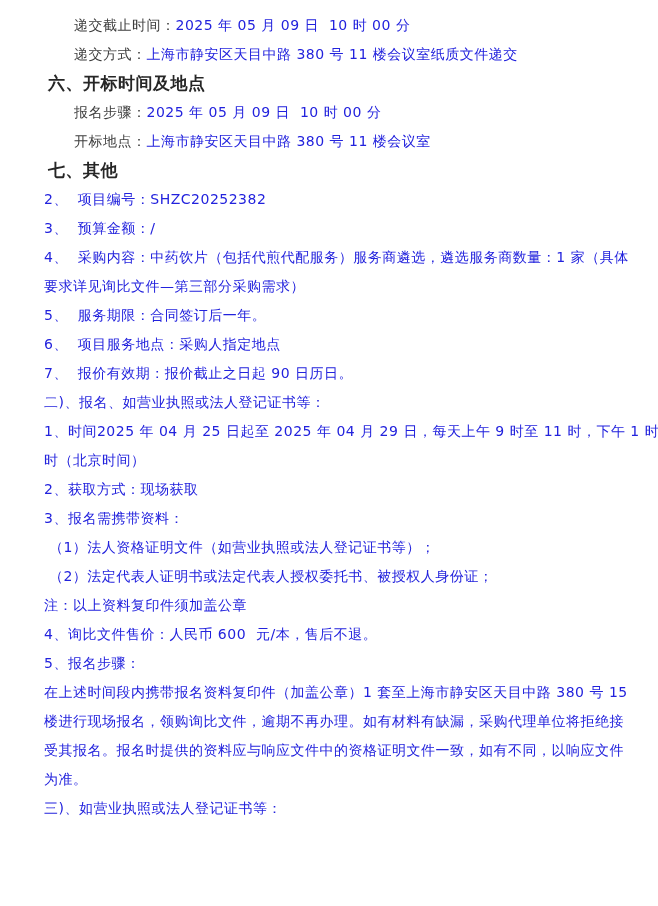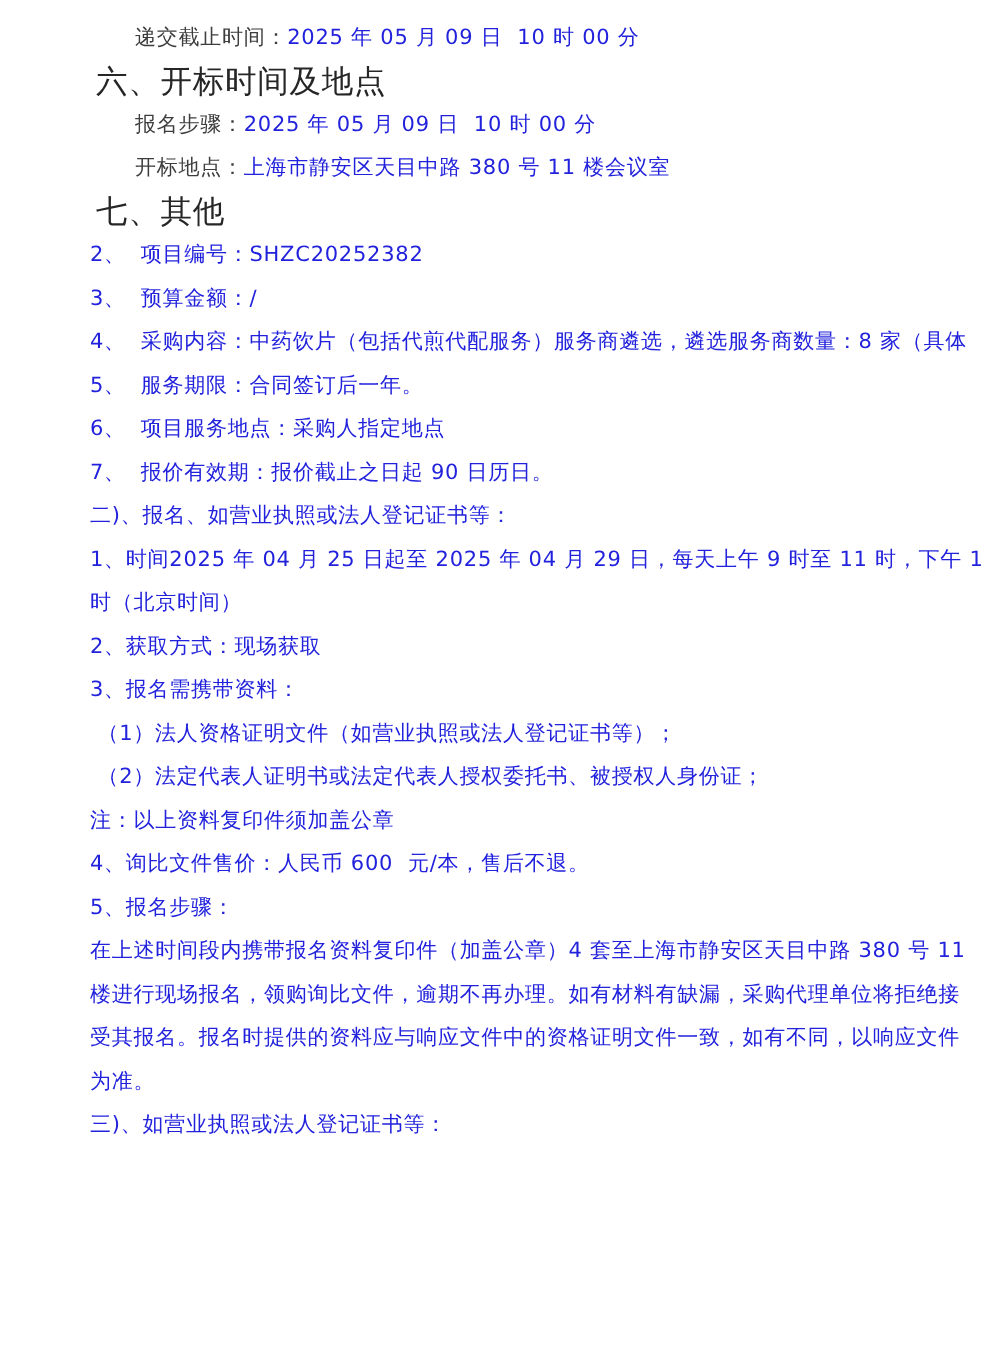--- a/index.html
+++ b/index.html
@@ -10,71 +10,73 @@
   body {
     font-family: "DejaVu Sans", sans-serif;
     width: 658px;
     height: 906px;
     overflow: hidden;
   }
   .page {
     box-sizing: border-box;
     width: 616px;
     height: 906px;
-    padding: 11px 40px 10px 60px;
+    padding: 11px 40px 10px 44px;
     background: var(--bg, #ffffff);
   }
   .line {
     line-height: 29px;
     font-size: 14px;
     letter-spacing: 0.5px;
     white-space: pre;
     color: var(--blue, #2222dd);
   }
   .line.heading {
     margin-left: 4px;
-    font-weight: normal;
-    font-size: 21px;
+    font-weight: bold;
+    font-size: 17px;
     color: var(--heading, #262626);
   }
   .line.indent-sub {
     margin-left: 30px;
   }
   .line .label {
     color: var(--black, #3d3d3d);
   }
   .line .value {
     color: var(--blue, #2222dd);
   }
 </style>
 </head>
 <body>
 
 <div class="page">
   <div>
       <div class="line  indent-sub"><span class="label">递交截止时间：</span><span class="value">2025 年 05 月 09 日  10 时 00 分</span></div>
+      <div class="line  indent-sub"><span class="label">递交方式：</span><span class="value">上海市静安区天目中路 380 号 11 楼会议室纸质文件递交</span></div>
       <div class="line heading indent-heading">六、开标时间及地点</div>
       <div class="line  indent-sub"><span class="label">报名步骤：</span><span class="value">2025 年 05 月 09 日  10 时 00 分</span></div>
       <div class="line  indent-sub"><span class="label">开标地点：</span><span class="value">上海市静安区天目中路 380 号 11 楼会议室</span></div>
       <div class="line heading indent-heading">七、其他</div>
       <div class="line  indent-body">2、  项目编号：SHZC20252382</div>
       <div class="line  indent-body">3、  预算金额：/</div>
-      <div class="line  indent-body">4、  采购内容：中药饮片（包括代煎代配服务）服务商遴选，遴选服务商数量：8 家（具体</div>
+      <div class="line  indent-body">4、  采购内容：中药饮片（包括代煎代配服务）服务商遴选，遴选服务商数量：1 家（具体</div>
+      <div class="line  indent-body">要求详见询比文件—第三部分采购需求）</div>
       <div class="line  indent-body">5、  服务期限：合同签订后一年。</div>
       <div class="line  indent-body">6、  项目服务地点：采购人指定地点</div>
       <div class="line  indent-body">7、  报价有效期：报价截止之日起 90 日历日。</div>
       <div class="line  indent-body">二)、报名、如营业执照或法人登记证书等：</div>
       <div class="line  indent-body">1、时间2025 年 04 月 25 日起至 2025 年 04 月 29 日，每天上午 9 时至 11 时，下午 1 时至 4</div>
       <div class="line  indent-body">时（北京时间）</div>
       <div class="line  indent-body">2、获取方式：现场获取</div>
       <div class="line  indent-body">3、报名需携带资料：</div>
       <div class="line  indent-body"> （1）法人资格证明文件（如营业执照或法人登记证书等）；</div>
       <div class="line  indent-body"> （2）法定代表人证明书或法定代表人授权委托书、被授权人身份证；</div>
       <div class="line  indent-body">注：以上资料复印件须加盖公章</div>
       <div class="line  indent-body">4、询比文件售价：人民币 600  元/本，售后不退。</div>
       <div class="line  indent-body">5、报名步骤：</div>
-      <div class="line  indent-body">在上述时间段内携带报名资料复印件（加盖公章）4 套至上海市静安区天目中路 380 号 11</div>
+      <div class="line  indent-body">在上述时间段内携带报名资料复印件（加盖公章）1 套至上海市静安区天目中路 380 号 15</div>
       <div class="line  indent-body">楼进行现场报名，领购询比文件，逾期不再办理。如有材料有缺漏，采购代理单位将拒绝接</div>
       <div class="line  indent-body">受其报名。报名时提供的资料应与响应文件中的资格证明文件一致，如有不同，以响应文件</div>
       <div class="line  indent-body">为准。</div>
       <div class="line  indent-body">三)、如营业执照或法人登记证书等：</div>
     </div>
 </div>
 
 </body></html>

